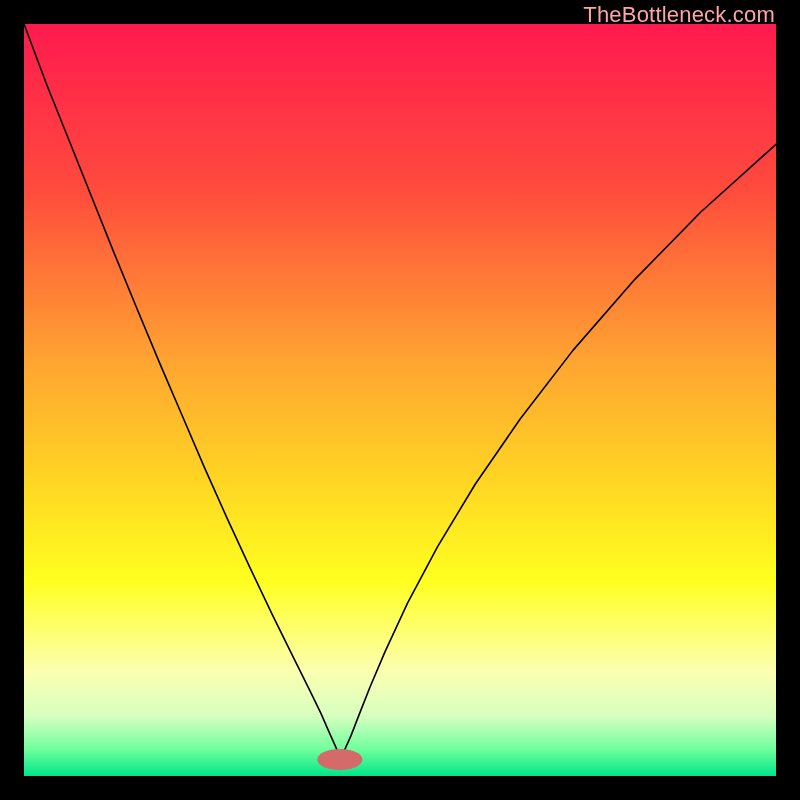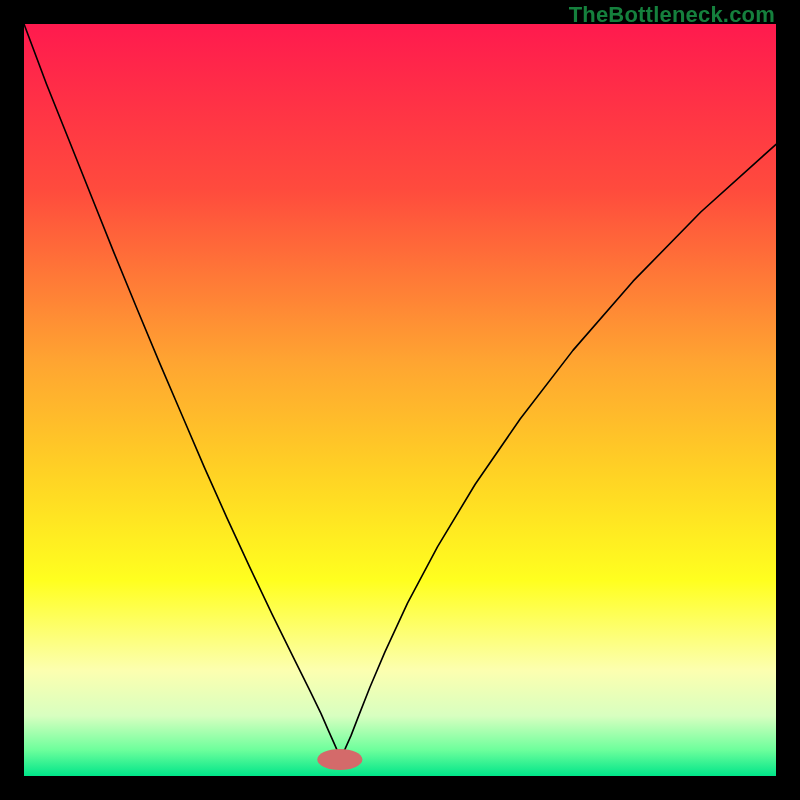--- a/index.html
+++ b/index.html
@@ -23,23 +23,23 @@
     position: absolute;
     left: 0;
     top: 0;
     width: 752px;
     height: 752px;
   }
   .watermark {
     position: absolute;
     top: 2px;
     right: 25px;
-    color: #15803d;
+    color: #fca5a5;
     font-size: 22px;
-    font-weight: 700;
+    font-weight: 400;
     letter-spacing: 0.2px;
     user-select: none;
   }
   svg {
     display: block;
   }
 </style>
 </head>
 <body>
 

